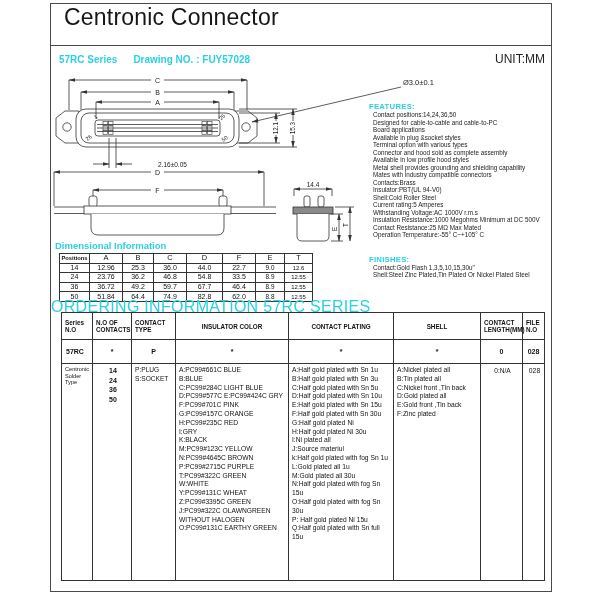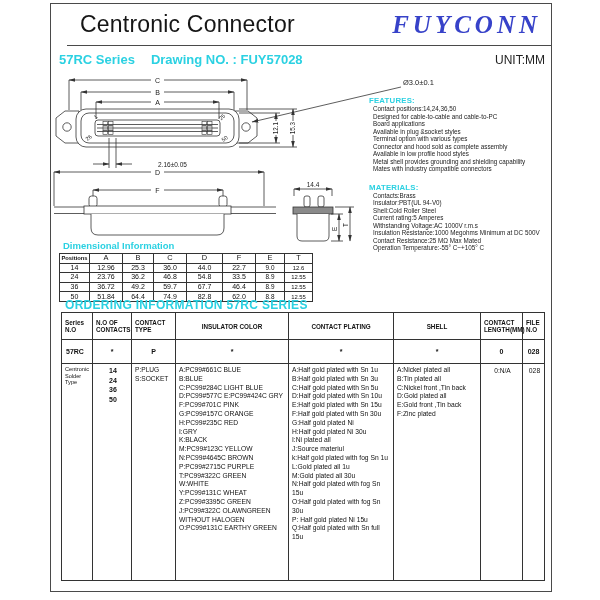--- a/index.html
+++ b/index.html
@@ -1,51 +1,51 @@
 <!DOCTYPE html>
 <html><head>
 <meta charset="utf-8">
 <style>
   html,body { margin:0; padding:0; }
   body { width:600px; height:600px; background:#ffffff; position:relative;
          font-family:"Liberation Sans", sans-serif; -webkit-font-smoothing:antialiased; }
   .page { position:absolute; left:50px; top:3px; width:502px; height:589px;
           border:1.5px solid #4a4a4a; background:#fff; box-sizing:border-box; }
   
-  .titlebar { position:absolute; left:16px; top:0; right:0; height:41px;
-              border-bottom:1.5px solid #4a4a4a; display:flex; align-items:center;
+  .titlebar { position:absolute; left:0; top:0; right:0; height:41px;
+              border-bottom:1.5px solid #4a4a4a; display:flex; align-items:flex-start;
               justify-content:space-between; }
   .title { font-size:23px; color:#161616; padding-left:13px; letter-spacing:0.2px; }
   .brand { font-family:"Liberation Serif", serif; font-style:italic; font-weight:bold;
            font-size:25px; color:#3742c9; letter-spacing:4px; padding-right:10px; }
   
   .subline { position:absolute; top:48px; left:8px; right:6px; display:flex;
              justify-content:space-between; align-items:baseline; }
-  .series-info { color:#2bd1e2; font-weight:bold; font-size:13px; }
+  .series-info { color:#2bd1e2; font-weight:bold; font-size:10px; }
   .series-info .gap { display:inline-block; width:16px; }
   .unit { font-size:12px; color:#222; }
   
   svg.drawing { position:absolute; left:0; top:64px; }
   svg.drawing text { font-family:"Liberation Sans", sans-serif; fill:#222; }
   
   .sidetext { position:absolute; left:318px; top:82px; width:182px; }
-  .spec-heading { color:#2bd1e2; font-weight:bold; font-size:7.8px; margin-top:10px; letter-spacing:0.2px; }
+  .spec-heading { color:#2bd1e2; font-weight:bold; font-size:7.8px; margin-top:16px; letter-spacing:0.2px; }
   .spec-items div { font-size:6.3px; line-height:7.5px; color:#222; padding-left:4px; white-space:nowrap; }
   
-  .dim-heading { position:absolute; left:12px; top:236px; color:#2bd1e2; font-weight:bold; font-size:9.5px; }
+  .dim-heading { position:absolute; left:4px; top:236px; color:#2bd1e2; font-weight:bold; font-size:9.5px; }
   table.dim { position:absolute; left:8px; top:249px; border-collapse:collapse; table-layout:fixed; }
   table.dim th, table.dim td { border:1px solid #333; text-align:center; padding:0;
                                height:8.6px; font-size:7px; color:#111; line-height:8px; }
   table.dim th.positions { font-size:5.8px; font-weight:bold; }
   table.dim th.letter { font-size:7.4px; font-weight:normal; }
   table.dim td.small-e { font-size:6.4px; }
   table.dim td.small-t { font-size:5.9px; }
   
-  .ord-heading { position:absolute; left:14px; top:294px; color:#2bd1e2; font-weight:bold;
-                 font-size:12px; letter-spacing:0.3px; }
+  .ord-heading { position:absolute; left:0; top:294px; color:#2bd1e2; font-weight:normal;
+                 font-size:16px; letter-spacing:0.3px; }
   table.ord { position:absolute; left:10px; top:308px; width:483px;
               border-collapse:collapse; table-layout:fixed; }
   table.ord th, table.ord td { border:1px solid #333; color:#111; box-sizing:border-box; }
   table.ord thead th { font-size:6.3px; height:27px; padding:1px 2px; line-height:7px; }
   table.ord thead th.al { text-align:left; padding-left:3px; }
   table.ord thead th.ac { text-align:center; }
   table.ord tr.code-row td { height:24px; font-weight:bold; font-size:7px; text-align:center; }
   table.ord tr.code-row td.left { text-align:left; padding-left:4px; }
   table.ord tr.detail-row td { vertical-align:top; height:217px; padding:2px 1px 2px 3px; }
   .series-cell { font-size:5.6px; line-height:6.6px; color:#222; }
@@ -55,21 +55,20 @@
   .length-cell { text-align:center; font-size:6.6px; padding-top:3px !important; }
   .file-cell { text-align:center; font-size:6.8px; padding-top:3px !important; }
 </style>
 </head>
 <body>
 
 <div class="page">
 
   <div class="titlebar">
     <div class="title">Centronic Connector</div>
-    <div class="brand">FUYCONN</div>
   </div>
 
   <div class="subline">
     <div class="series-info">
       <span>57RC Series</span><span class="gap"></span><span>Drawing NO. : FUY57028</span>
     </div>
     <div class="unit">UNIT:MM</div>
   </div>
 
   <svg class="drawing" width="502" height="190" viewBox="0 0 502 190">
@@ -210,34 +209,40 @@
           <div>Board applications</div>
           <div>Available in plug &amp;socket styles</div>
           <div>Terminal option with various types</div>
           <div>Connector and hood sold as complete assembly</div>
           <div>Available in low profile hood styles</div>
           <div>Metal shell provides grounding and shielding capability</div>
           <div>Mates with industry compatible connectors</div>
         </div>
     </div>
     <div>
-      <div class="spec-heading">MATERIALS:</div>
       <div class="spec-items">
           <div>Contacts:Brass</div>
           <div>Insulator:PBT(UL 94-V0)</div>
           <div>Shell:Cold Roller Steel</div>
         </div>
     </div>
     <div>
       <div class="spec-items">
           <div>Current rating:5 Amperes</div>
           <div>Withstanding Voltage:AC 1000V r.m.s</div>
           <div>Insulation Resistance:1000 Megohms Minimum at DC 500V</div>
           <div>Contact Resistance:25 MΩ  Max Mated</div>
           <div>Operation Temperature:-55° C~+105° C</div>
+        </div>
+    </div>
+    <div>
+      <div class="spec-heading">FINISHES:</div>
+      <div class="spec-items">
+          <div>Contact:Gold Flash 1,3,5,10,15,30u"</div>
+          <div>Shell:Steel Zinc Plated,Tin Plated Or Nickel Plated Steel</div>
         </div>
     </div>
   </div>
 
   <div class="dim-heading">Dimensional Information</div>
   <table class="dim">
     <colgroup>
       <col style="width:30px">
         <col style="width:33px">
         <col style="width:31px">

